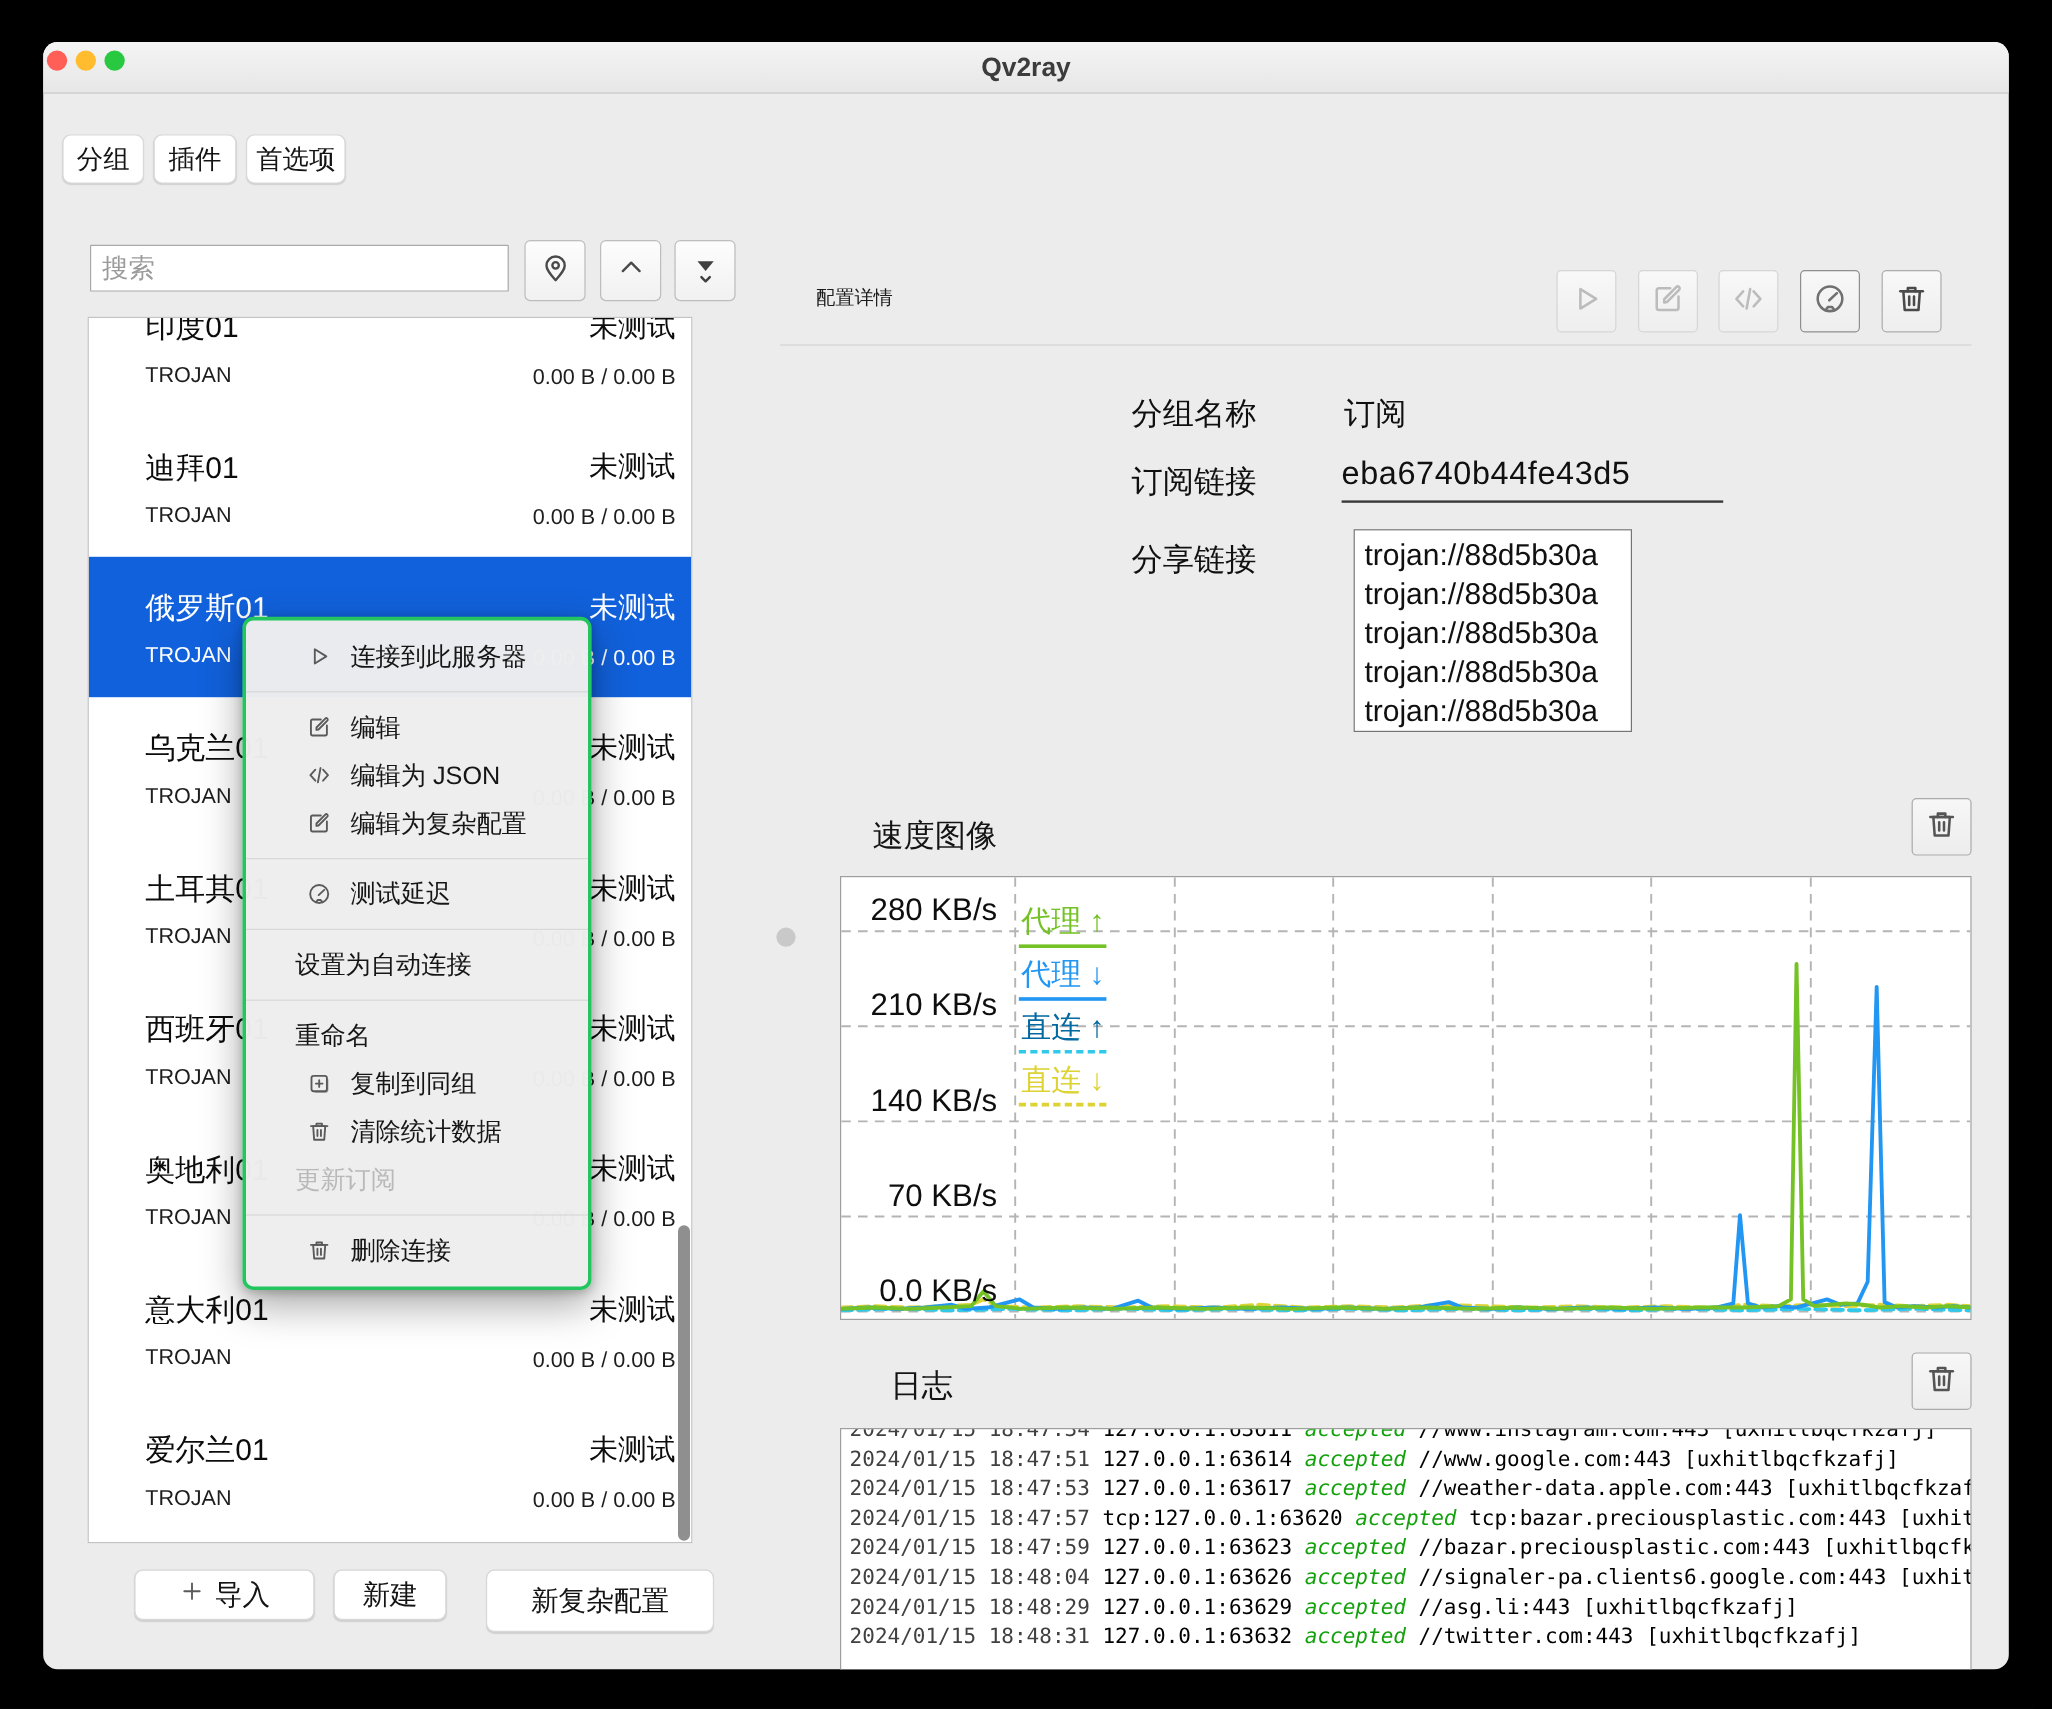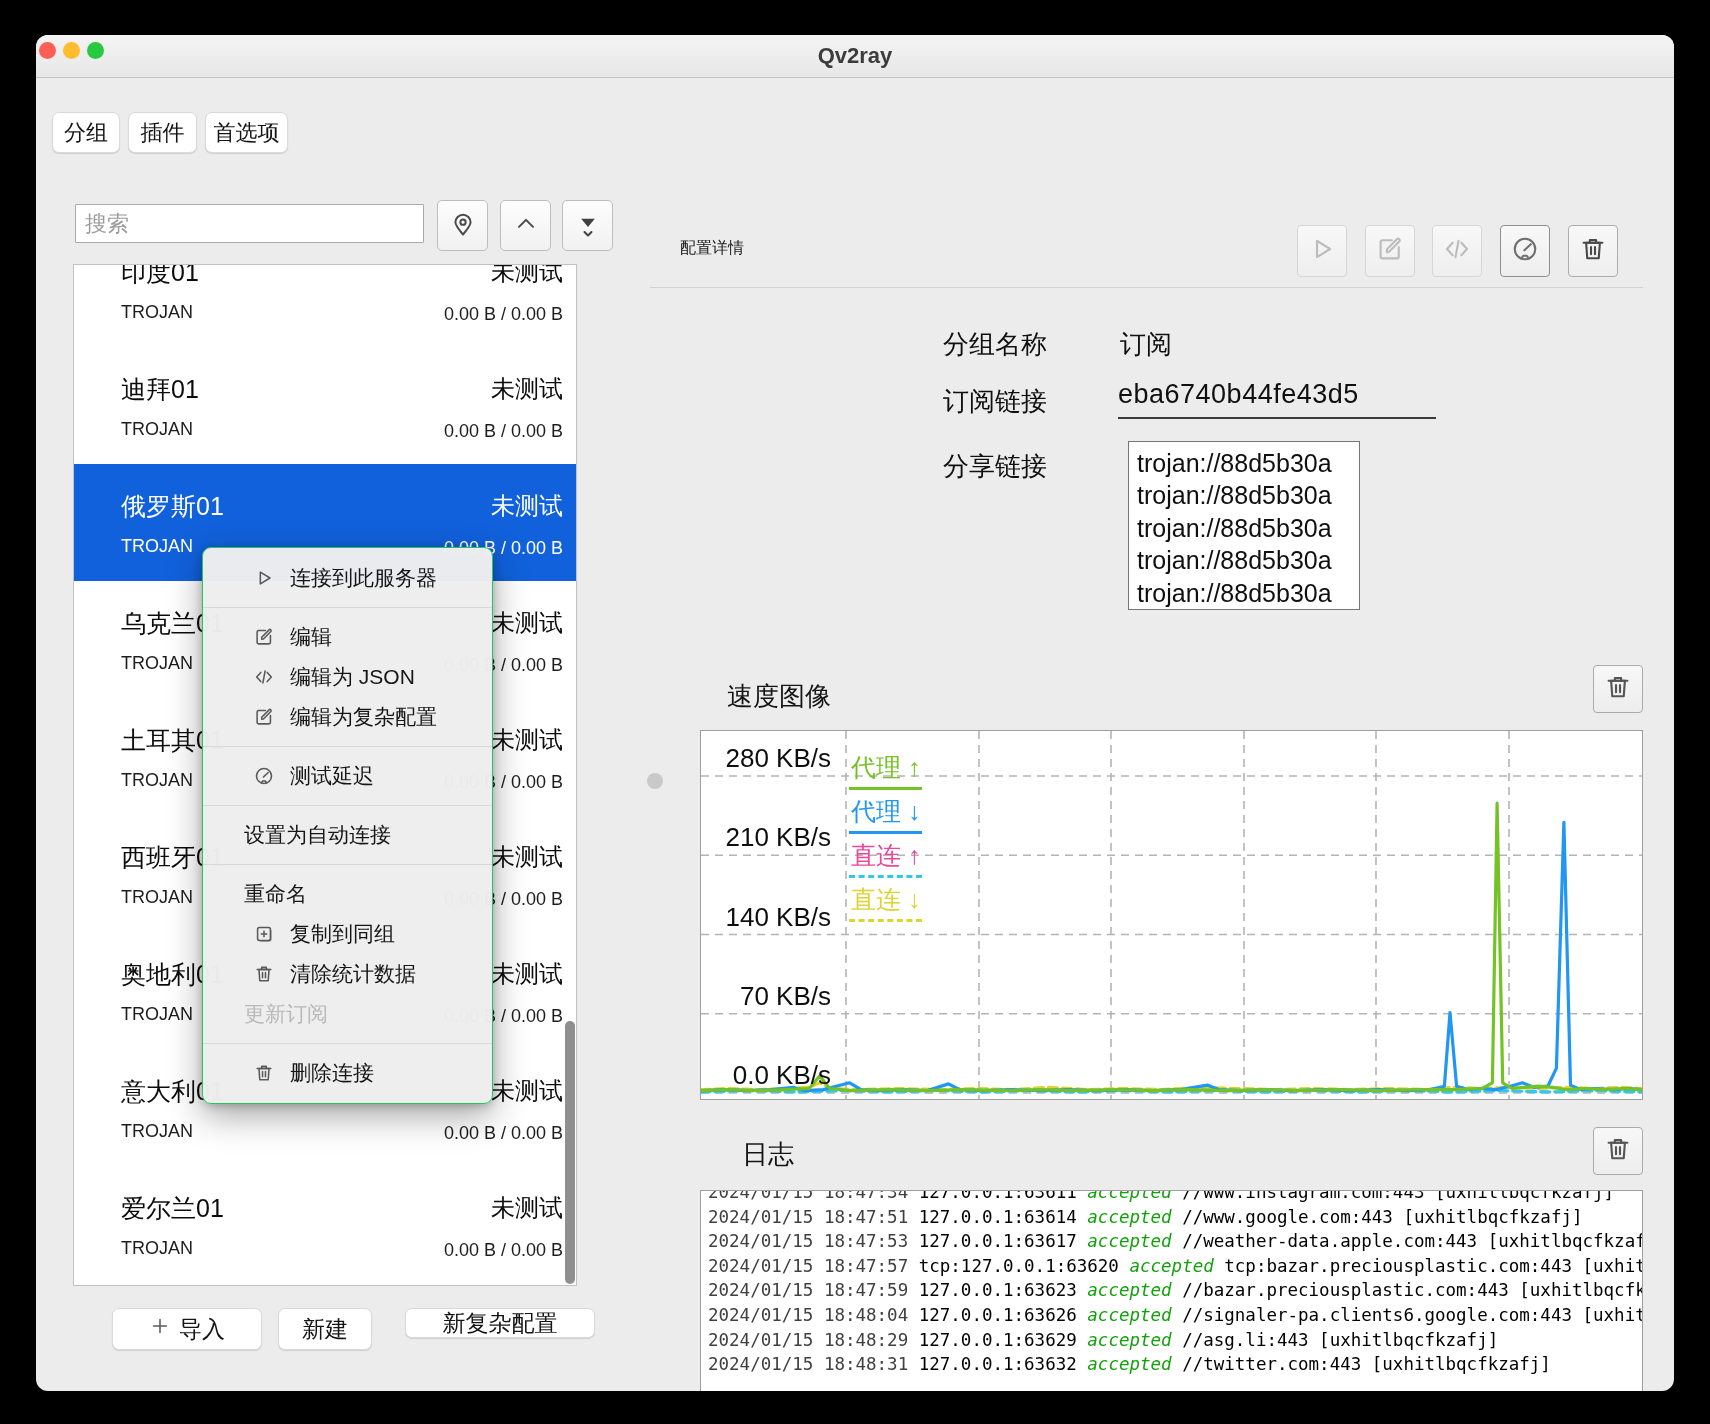--- a/index.html
+++ b/index.html
@@ -42,22 +42,22 @@
   .conn-row .status{position:absolute;right:13px;top:26px;font-size:24px;color:#0c0c0c;}
   .conn-row .ctype{position:absolute;left:47px;top:72px;font-size:18px;color:#1d1d1d;}
   .conn-row .traffic{position:absolute;right:13px;top:74px;font-size:18px;color:#1d1d1d;}
   .conn-row.selected{background:#1161dc;}
   .conn-row.selected span{color:#fff;}
   .scroll-thumb{position:absolute;right:1px;top:756px;width:10px;height:263px;border-radius:5px;
                 background:#8f8f8f;}
 
   
   .context-menu{position:absolute;left:166px;top:479px;width:291px;background:rgba(238,238,238,.98);
-                border:1px solid #22c55e;border-radius:9px;padding:10px 0;z-index:50;
-                box-shadow:0 12px 34px rgba(0,0,0,.35),0 2px 8px rgba(0,0,0,.2);margin-top:33px;}
+                border:3px solid #22c55e;border-radius:9px;padding:10px 0;z-index:50;
+                box-shadow:0 12px 34px rgba(0,0,0,.35),0 2px 8px rgba(0,0,0,.2);}
   .menu-item{height:40px;display:flex;align-items:center;padding-left:41px;font-size:21px;color:#161616;}
   .menu-item .mi-icon{width:22px;height:22px;margin:0 15px 0 9px;flex:0 0 auto;}
   .menu-item .mi-icon svg{width:22px;height:22px;display:block;}
   .menu-item.disabled{color:#b9b9b9;}
   .menu-sep{height:1px;background:#d8d8d8;margin:9px 0;}
 
   
   .details-title{position:absolute;left:644px;top:203px;font-size:16px;color:#1b1b1b;}
   .sep-line{position:absolute;left:614px;top:252px;width:993px;height:1px;background:#d2d2d2;}
   .tb-btn{position:absolute;top:190px;width:50px;height:52px;border:1px solid #d6d6d6;border-radius:4px;
@@ -194,21 +194,21 @@
       <div class="scroll-thumb"></div>
     </div>
 
     <button class="pushbtn" style="left:76px;top:1273px;width:150px;height:42px;font-size:23px;">
       <span id="icon-plus"><svg width="22" height="22" viewBox="0 0 24 24" fill="none" stroke="#5a5a5a" stroke-width="1.7" stroke-linecap="round" stroke-linejoin="round">
             <path d="M5 12h14M12 5v14"></path>
           </svg></span>
       <span>导入</span>
     </button>
     <button class="pushbtn" style="left:242px;top:1273px;width:94px;height:42px;font-size:23px;">新建</button>
-    <button class="pushbtn" style="left:369px;top:1273px;width:190px;height:30px;font-size:23px;">新复杂配置</button>
+    <button class="pushbtn" style="left:369px;top:1273px;width:190px;height:52px;font-size:23px;">新复杂配置</button>
 
     <div class="splitter-dot"></div>
 
     <div class="details-title">配置详情</div>
     <div id="details-toolbar">
         <div class="tb-btn" style="left: 1261px;">
           <span><svg width="30" height="30" viewBox="0 0 24 24" fill="none" stroke="#bcbcbc" stroke-width="1.7" stroke-linecap="round" stroke-linejoin="round">
               <path d="M8 5.5v13l10.5-6.5z"></path>
             </svg></span>
         </div>
@@ -285,21 +285,21 @@
           <polyline points="0.0,359.7 23.5,358.6 47.1,359.7 70.6,358.6 92.2,356.3 103.5,359.7 122.3,358.6 148.7,351.8 160.0,358.6 178.8,359.7 202.3,358.6 225.8,359.7 247.5,352.9 258.8,358.6 282.3,359.7 310.5,358.6 338.8,359.7 367.0,358.6 395.2,359.7 423.4,358.6 451.7,359.7 479.9,358.6 506.3,354.1 517.6,358.6 541.1,359.7 564.6,358.6 592.8,359.7 621.1,358.6 649.3,359.7 677.5,358.6 705.8,359.7 729.3,358.6 743.4,355.2 749.0,281.6 755.6,355.2 766.9,358.6 781.0,357.5 795.1,358.6 809.3,355.2 821.5,351.8 832.8,356.3 846.9,355.2 855.4,337.1 862.9,91.4 869.5,354.1 879.8,358.6 893.9,357.5 912.8,358.6 926.9,357.5 941.0,358.6" fill="none" stroke="#2196f3" stroke-width="3.2" stroke-linejoin="round" stroke-linecap="round"></polyline>
           <polyline points="0.0,359.7 28.2,358.6 56.5,359.7 84.7,358.6 108.2,357.5 118.6,345.0 128.9,357.5 150.6,359.7 188.2,358.6 225.8,359.7 263.5,358.6 301.1,359.7 338.8,358.6 376.4,359.7 414.0,358.6 451.7,359.7 489.3,358.6 527.0,359.7 564.6,358.6 602.2,359.7 639.9,358.6 677.5,359.7 715.2,358.6 752.8,358.6 781.0,357.5 791.4,351.8 796.1,72.2 801.7,351.8 811.1,357.5 823.4,356.3 837.5,355.2 851.6,356.3 865.7,358.6 884.5,357.5 903.4,358.6 922.2,357.5 941.0,358.6" fill="none" stroke="#74c225" stroke-width="3.2" stroke-linejoin="round" stroke-linecap="round"></polyline>
         </svg>
         <div class="ytick" style="top: 12px;">280 KB/s</div>
         <div class="ytick" style="top: 91.25px;">210 KB/s</div>
         <div class="ytick" style="top: 170.5px;">140 KB/s</div>
         <div class="ytick" style="top: 249.75px;">70 KB/s</div>
         <div class="ytick" style="top: 329px;">0.0 KB/s</div>
         <div class="legend-item" style="top: 20px; color: rgb(116, 194, 37); border-bottom: 3px solid rgb(116, 194, 37);">代理 ↑</div>
         <div class="legend-item" style="top: 64px; color: rgb(33, 150, 243); border-bottom: 3px solid rgb(33, 150, 243);">代理 ↓</div>
-        <div class="legend-item" style="top: 108px; color: #ec4899; border-bottom: 3px dashed rgb(48, 201, 234);">直连 ↑</div>
+        <div class="legend-item" style="top: 108px; color: #0369a1; border-bottom: 3px dashed rgb(48, 201, 234);">直连 ↑</div>
         <div class="legend-item" style="top: 152px; color: rgb(221, 211, 52); border-bottom: 3px dashed rgb(221, 211, 52);">直连 ↓</div>
       </div>
 
     <div class="section-title" style="left:691px;top:1102px;margin-left:15px;">日志</div>
     <div class="mini-trash" style="left:1557px;top:1092px;">
       <span id="icon-trash2"><svg width="30" height="30" viewBox="0 0 24 24" fill="none" stroke="#555" stroke-width="1.7" stroke-linecap="round" stroke-linejoin="round">
             <path d="M4.5 7h15"></path>
             <path d="M9.5 7V4.8h5V7"></path>
             <path d="M6.5 7l.9 12.4h9.2L17.5 7z"></path>
             <path d="M10.4 10.5v5.6M13.6 10.5v5.6"></path>

